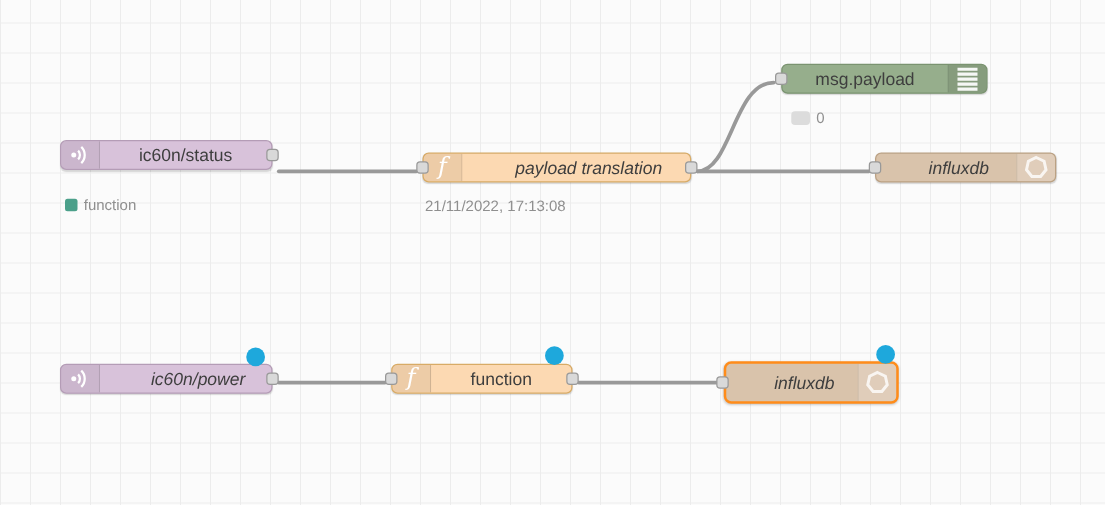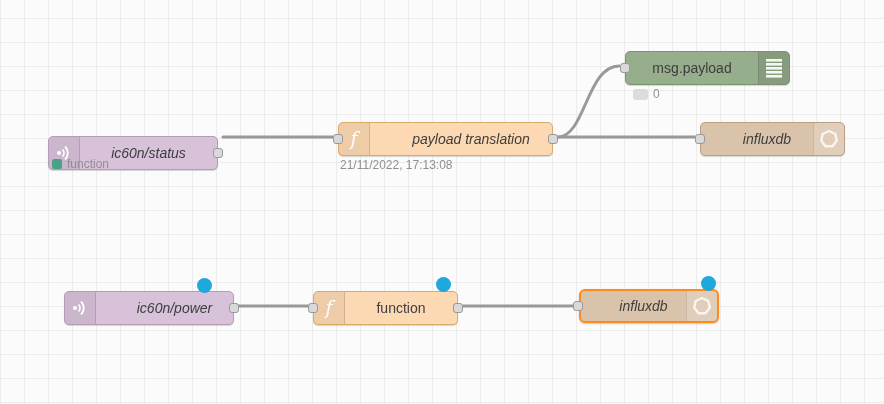--- a/index.html
+++ b/index.html
@@ -12,21 +12,21 @@
       linear-gradient(to right,#ececec 1px,transparent 1px),
       linear-gradient(to bottom,#ececec 1px,transparent 1px);
     background-size:24px 24px;
     background-position:0px 18px;
     font-family:"Liberation Sans",sans-serif;
   }
   #wires{position:absolute;left:0;top:0;pointer-events:none;}
   #wires path{stroke:#999;stroke-width:3;fill:none;stroke-linecap:round;pointer-events:stroke;}
 
   .node{
-    position:absolute;height:34px;box-sizing:border-box;
+    position:absolute;height:24px;box-sizing:border-box;
     border-radius:5px;display:flex;align-items:stretch;
     box-shadow:0 1px 1px rgba(0,0,0,.15);
     font-size:14px;color:#3e3e3e;cursor:pointer;
   }
   .node .label{flex:1;display:flex;align-items:center;justify-content:center;white-space:nowrap;padding:0 6px;}
   .node .label.it{font-style:italic;margin-left:20px;}
 
   .strip{width:30px;display:flex;align-items:center;justify-content:center;}
   .strip.left {background:rgba(0,0,0,.06);border-right:1px solid rgba(0,0,0,.12);border-radius:4px 0 0 4px;}
   .strip.right{border-left:1px solid rgba(0,0,0,.10);border-radius:0 4px 4px 0;}
@@ -61,21 +61,21 @@
 <div id="canvas">
 
   <svg id="wires" width="884" height="404">
     <path d="M223,137 L333,137"></path>
     <path d="M558,137 L695,137"></path>
     <path d="M558,137 C585,137 587,66 619,66"></path>
     <path d="M223,306 L308,306"></path>
     <path d="M463,306 L574,306"></path>
   </svg>
 
-  <div class="node mqtt" style="left:48px;top:136px;width:170px;font-style:italic;">
+  <div class="node mqtt" style="left:48px;top:112px;width:170px;">
     <span class="strip left">
       <svg width="18" height="18" viewBox="0 0 18 18">
         <circle cx="4" cy="9" r="2" fill="#fff"></circle>
         <path d="M7.5,5.5 A5,5 0 0 1 7.5,12.5" stroke="#fff" stroke-width="1.8" fill="none"></path>
         <path d="M10,2.5 A9,9 0 0 1 10,15.5" stroke="#fff" stroke-width="1.8" fill="none"></path>
       </svg>
     </span>
     <span class="label">ic60n/status</span>
     <span class="port out"></span>
   </div>
@@ -117,21 +117,21 @@
   <div class="node influx" style="left:700px;top:122px;width:145px;">
     <span class="label it">influxdb</span>
     <span class="strip right light-right">
       <svg width="22" height="22" viewBox="0 0 22 22">
         <polygon points="11,3 17.3,6 18.8,12.8 14.5,18.2 7.5,18.2 3.2,12.8 4.7,6" fill="none" stroke="#fff" stroke-width="2.4" opacity=".8"></polygon>
       </svg>
     </span>
     <span class="port in"></span>
   </div>
 
-  <div class="node mqtt" style="left:64px;top:291px;width:170px;">
+  <div class="node mqtt" style="left:48px;top:291px;width:170px;">
     <span class="strip left">
       <svg width="18" height="18" viewBox="0 0 18 18">
         <circle cx="4" cy="9" r="2" fill="#fff"></circle>
         <path d="M7.5,5.5 A5,5 0 0 1 7.5,12.5" stroke="#fff" stroke-width="1.8" fill="none"></path>
         <path d="M10,2.5 A9,9 0 0 1 10,15.5" stroke="#fff" stroke-width="1.8" fill="none"></path>
       </svg>
     </span>
     <span class="label it">ic60n/power</span>
     <span class="port out"></span>
   </div>

